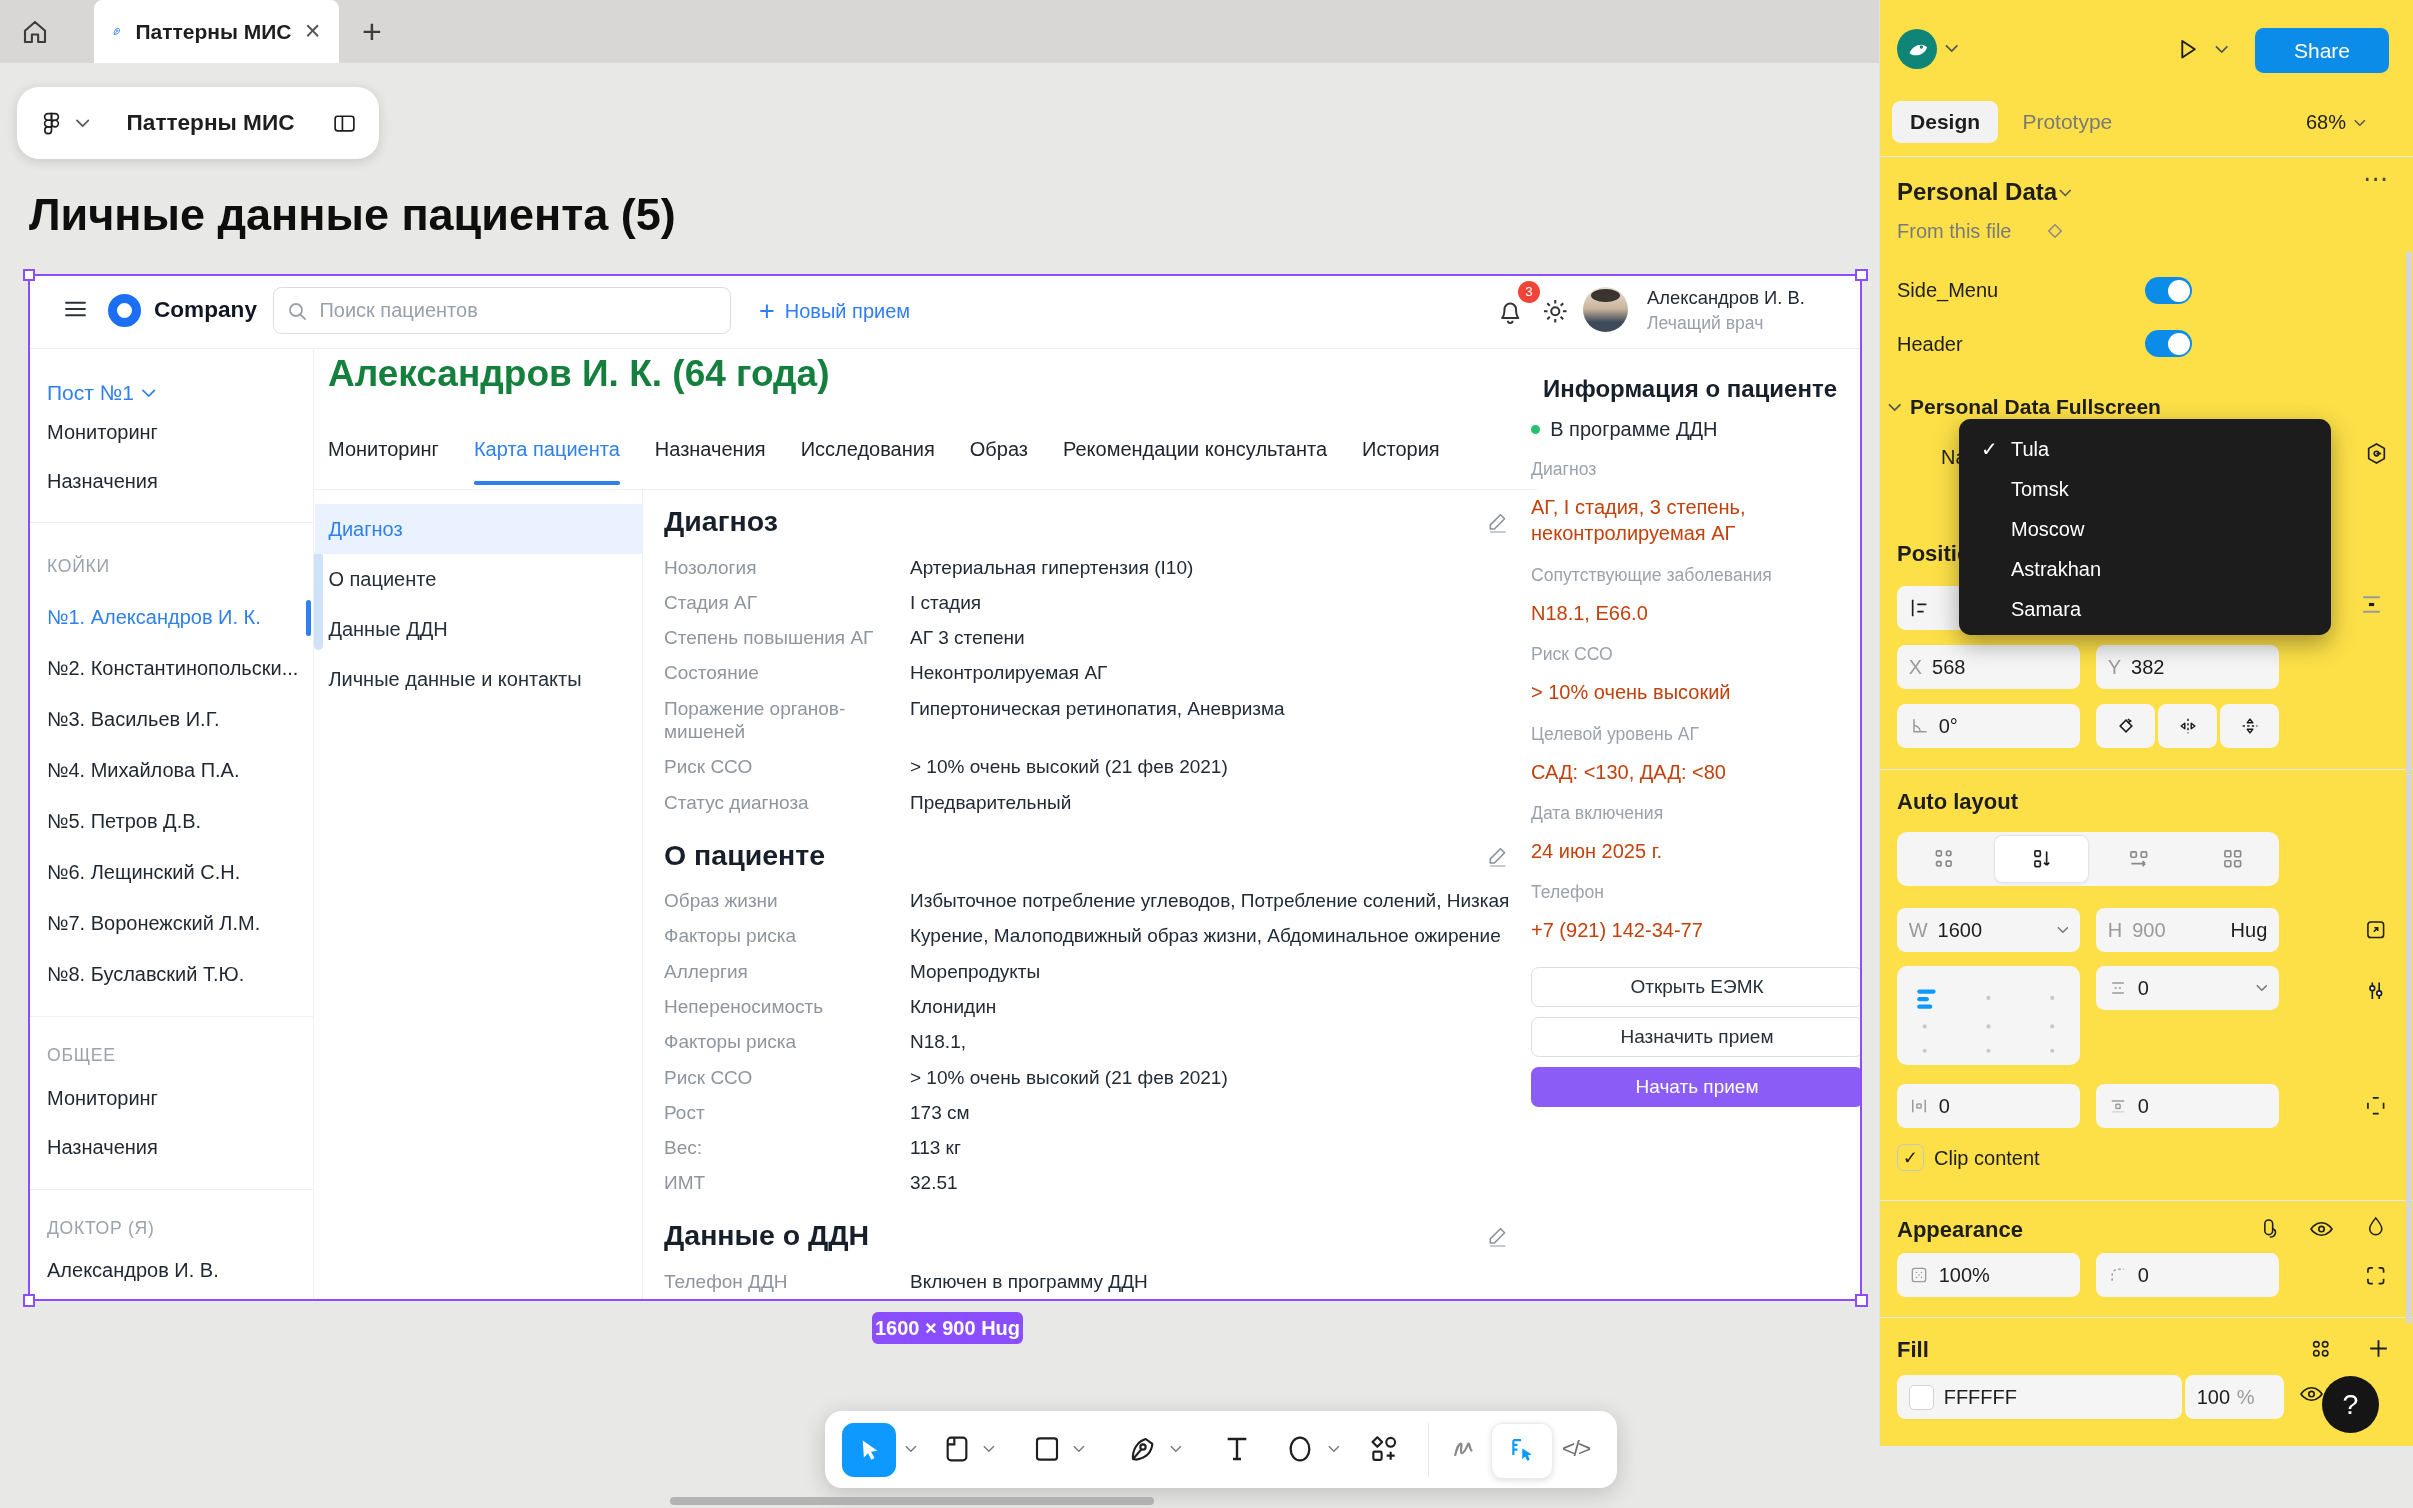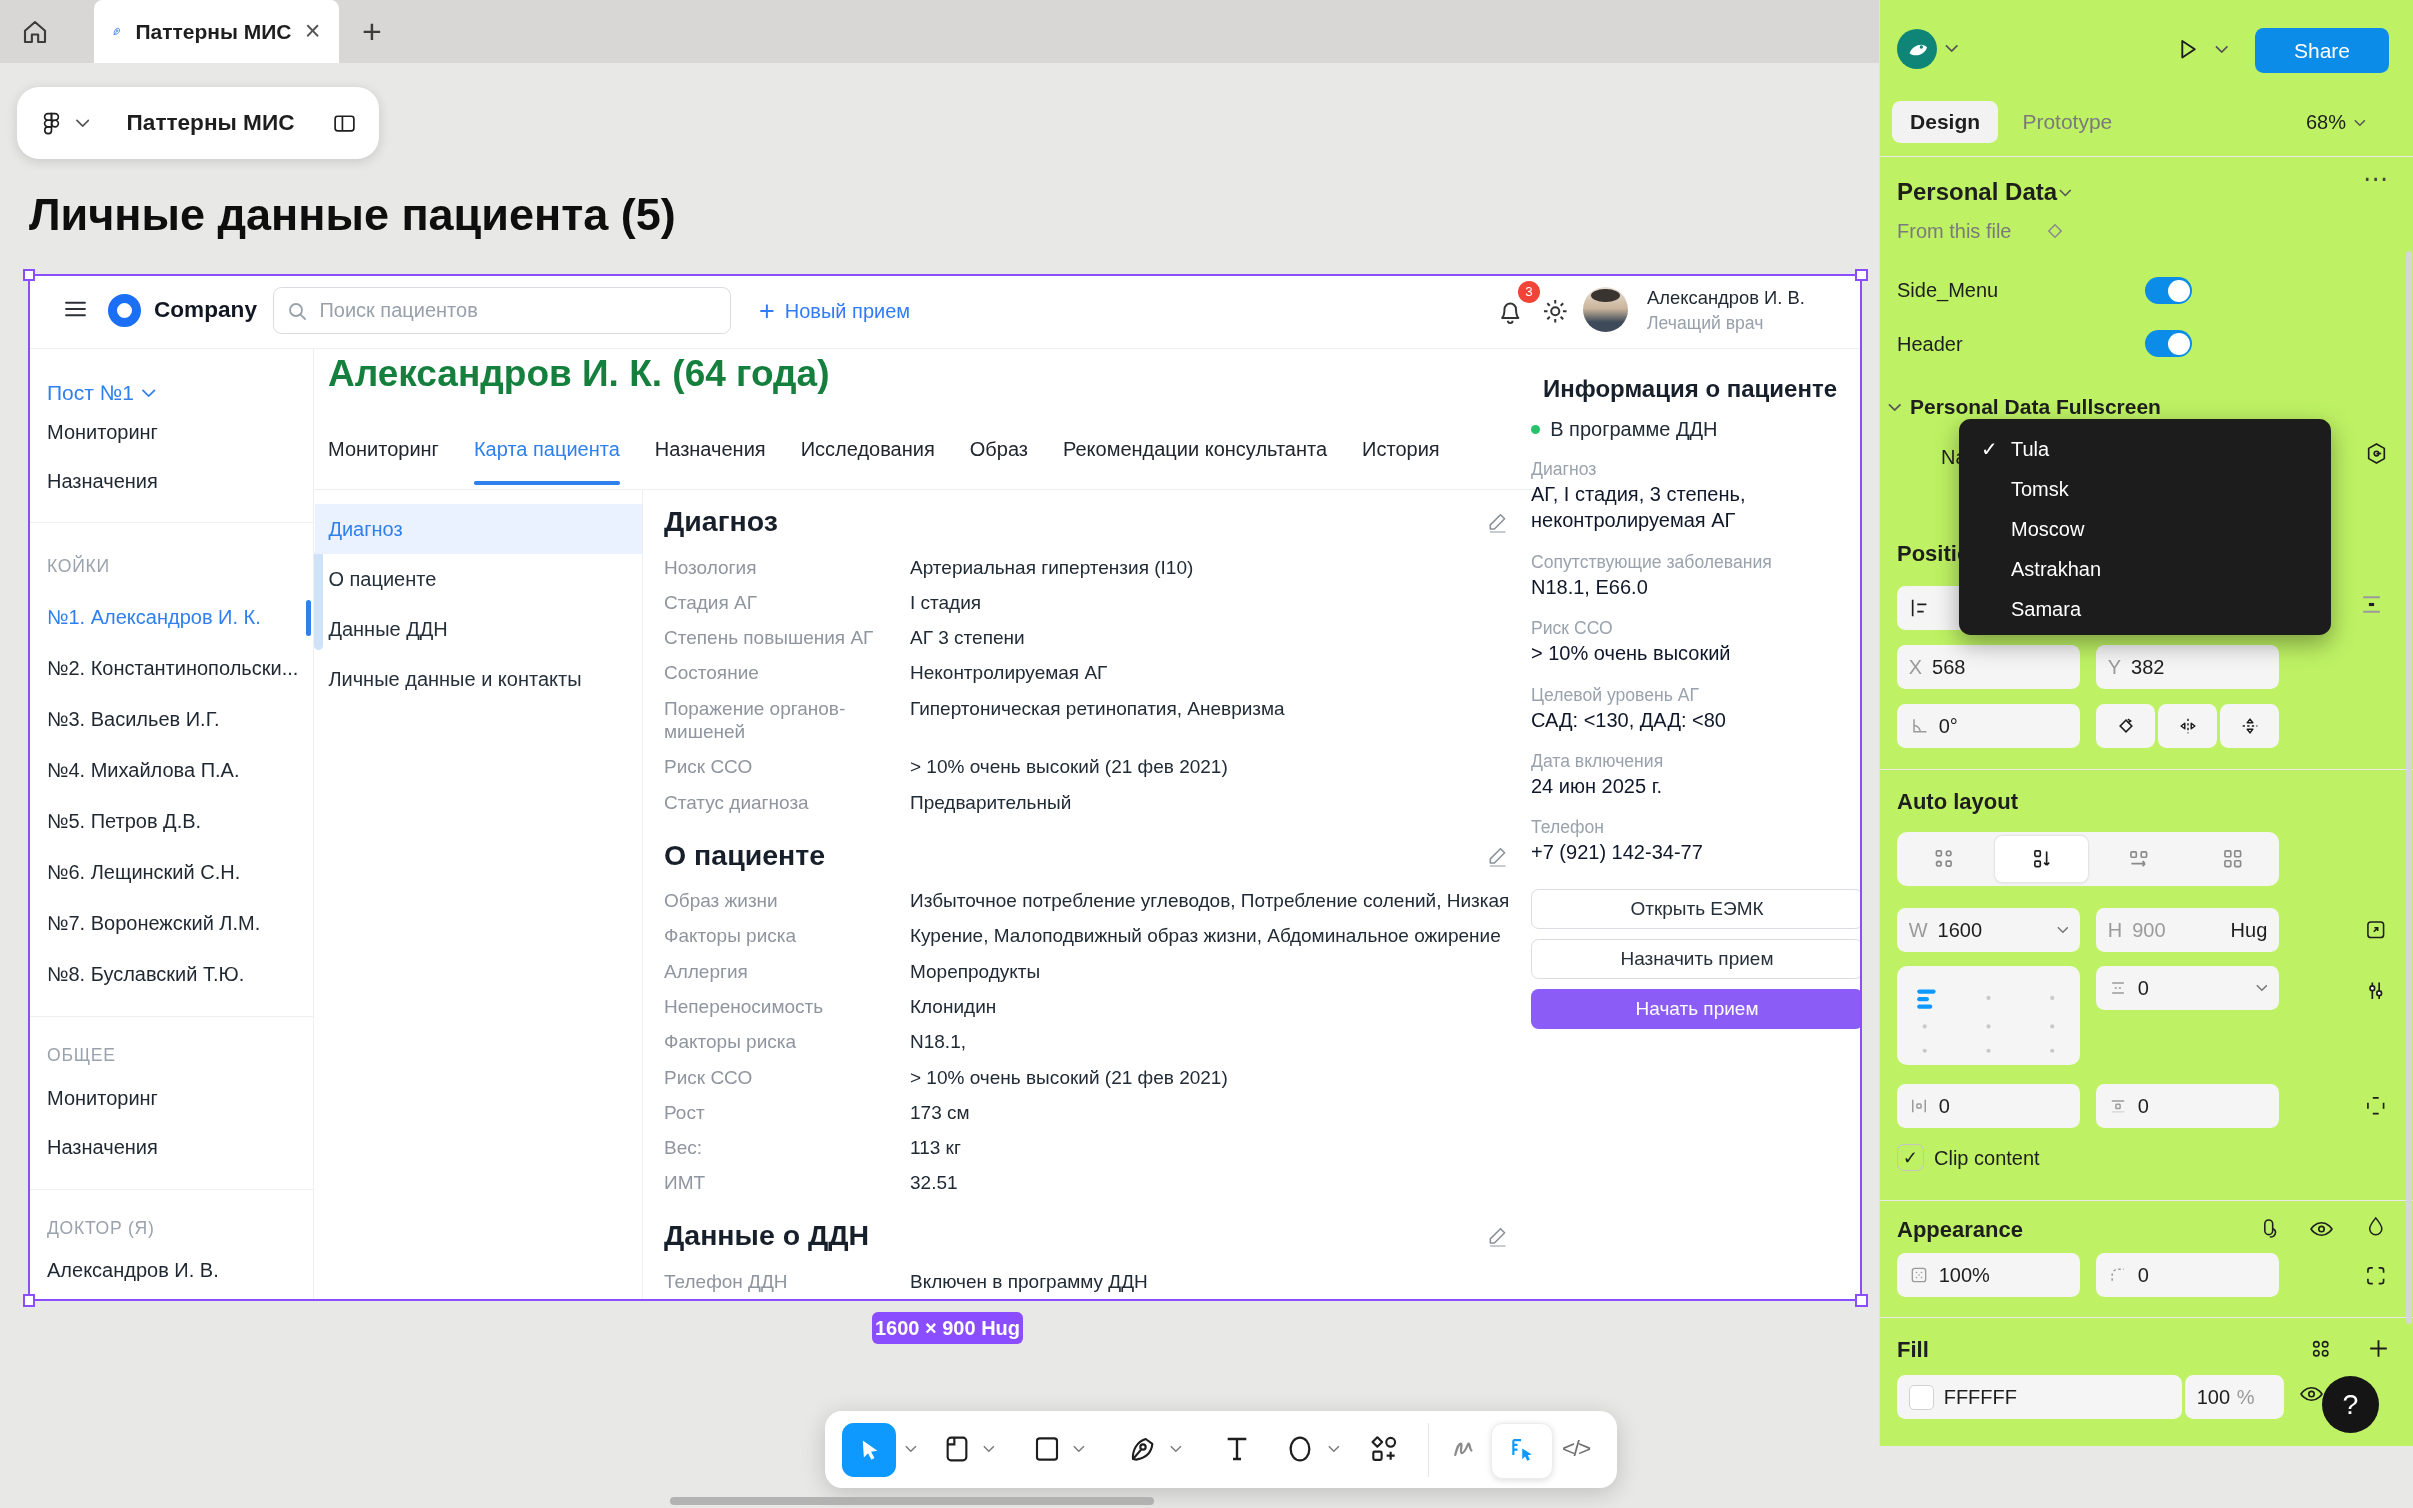--- a/index.html
+++ b/index.html
@@ -81,37 +81,37 @@
   .kv-label{font-size:19px;line-height:23.5px;color:#8f959e}
   .kv-value{font-size:19px;line-height:23.5px;color:#212b36;white-space:nowrap;overflow:hidden}
   .section{margin-bottom:18.4px}
 
   
   .info{position:absolute;left:1503px;top:89px;width:332px}
   .info h2{margin:12px;font-size:24px;font-weight:700;color:#17202a;white-space:nowrap}
   .info-status{display:flex;align-items:center;gap:10px;margin-top:15px;font-size:20px;color:#212b36}
   .dot{width:9.2px;height:9.2px;border-radius:50%;background:#27c26c}
   .info-label{margin-top:18.4px;font-size:17.6px;color:#9aa3ad}
-  .info-value{margin-top:1px;font-size:20px;line-height:26px;color:#0f172a}
+  .info-value{margin-top:14px;font-size:20px;line-height:26px;color:#c2410c}
   .btn{height:40px;border-radius:7.5px;display:flex;align-items:center;justify-content:center;font-size:19px;box-sizing:border-box;margin-top:10px}
   .btn.ghost{border:1.3px solid #d9dde2;color:#26303a;background:#fff}
   .btn.primary{background:#8b5cf6;color:#fff;border:0}
 
   
   .btoolbar{position:absolute;left:825px;top:1348px;width:792px;height:77px;background:#fff;border-radius:17px;box-shadow:0 5px 23.5px rgba(0,0,0,.18)}
   .tool{position:absolute;top:22px;color:#1e1e1e}
   .tool-chev{position:absolute;top:34px;color:#7b7b7b}
   .move-tool{position:absolute;left:17px;top:11.7px;width:54px;height:54px;background:#0d99ff;border-radius:11.7px;display:flex;align-items:center;justify-content:center}
   .tb-div{position:absolute;left:603px;top:11.7px;width:0.8px;height:54px;background:#e7e7e7}
   .dev-pill{position:absolute;left:666px;top:11.7px;width:60px;height:54px;background:#fff;border:0.8px solid #ececec;border-radius:11.7px;box-shadow:0 1.7px 6.7px rgba(0,0,0,.12);display:flex;align-items:center;justify-content:center}
   .code-glyph{position:absolute;left:737px;top:25px;font-size:22.6px;color:#6f6f6f;letter-spacing:-1.7px}
   .h-scroll{position:absolute;left:670px;top:1434px;width:484px;height:8.4px;background:#a9a9a9;border-radius:4.2px;opacity:.85}
 
   
-  .inspector{position:absolute;left:1879px;top:0;width:535px;height:1446px;background:#bef264;border-left:0.8px solid #e2e2e2;box-sizing:border-box}
+  .inspector{position:absolute;left:1879px;top:0;width:535px;height:1446px;background:#fde047;border-left:0.8px solid #e2e2e2;box-sizing:border-box}
   .ins-avatar{position:absolute;left:17px;top:29px;width:40px;height:40px;border-radius:50%;background:#0e8577}
   .share-btn{position:absolute;left:375px;top:28px;width:134px;height:45px;background:#0c8ce9;border-radius:8.4px;color:#fff;font-size:21px;display:flex;align-items:center;justify-content:center}
   .ins-tab{position:absolute;top:101px;height:42px;display:flex;align-items:center;padding:0 18.4px;font-size:21px;border-radius:8.4px;color:#7a7a7a}
   .ins-tab.active{background:#f2f2f2;color:#1e1e1e;font-weight:600}
   .zoom-ctl{position:absolute;left:426px;top:111px;display:flex;align-items:center;gap:8.4px;font-size:20px;color:#1e1e1e}
   .ins-sec-h{position:absolute;font-size:22px;font-weight:600;color:#1e1e1e;white-space:nowrap}
   .ins-lbl{position:absolute;font-size:20px;color:#1e1e1e;white-space:nowrap}
   .ins-gray{color:#7a7a7a}
   .pillrow{position:absolute;background:#f5f5f5;border-radius:8.4px;height:44px;display:flex;align-items:center;padding:0 11.7px;gap:10px;box-sizing:border-box;font-size:20px;color:#1e1e1e}
   .pl{color:#9b9b9b}

